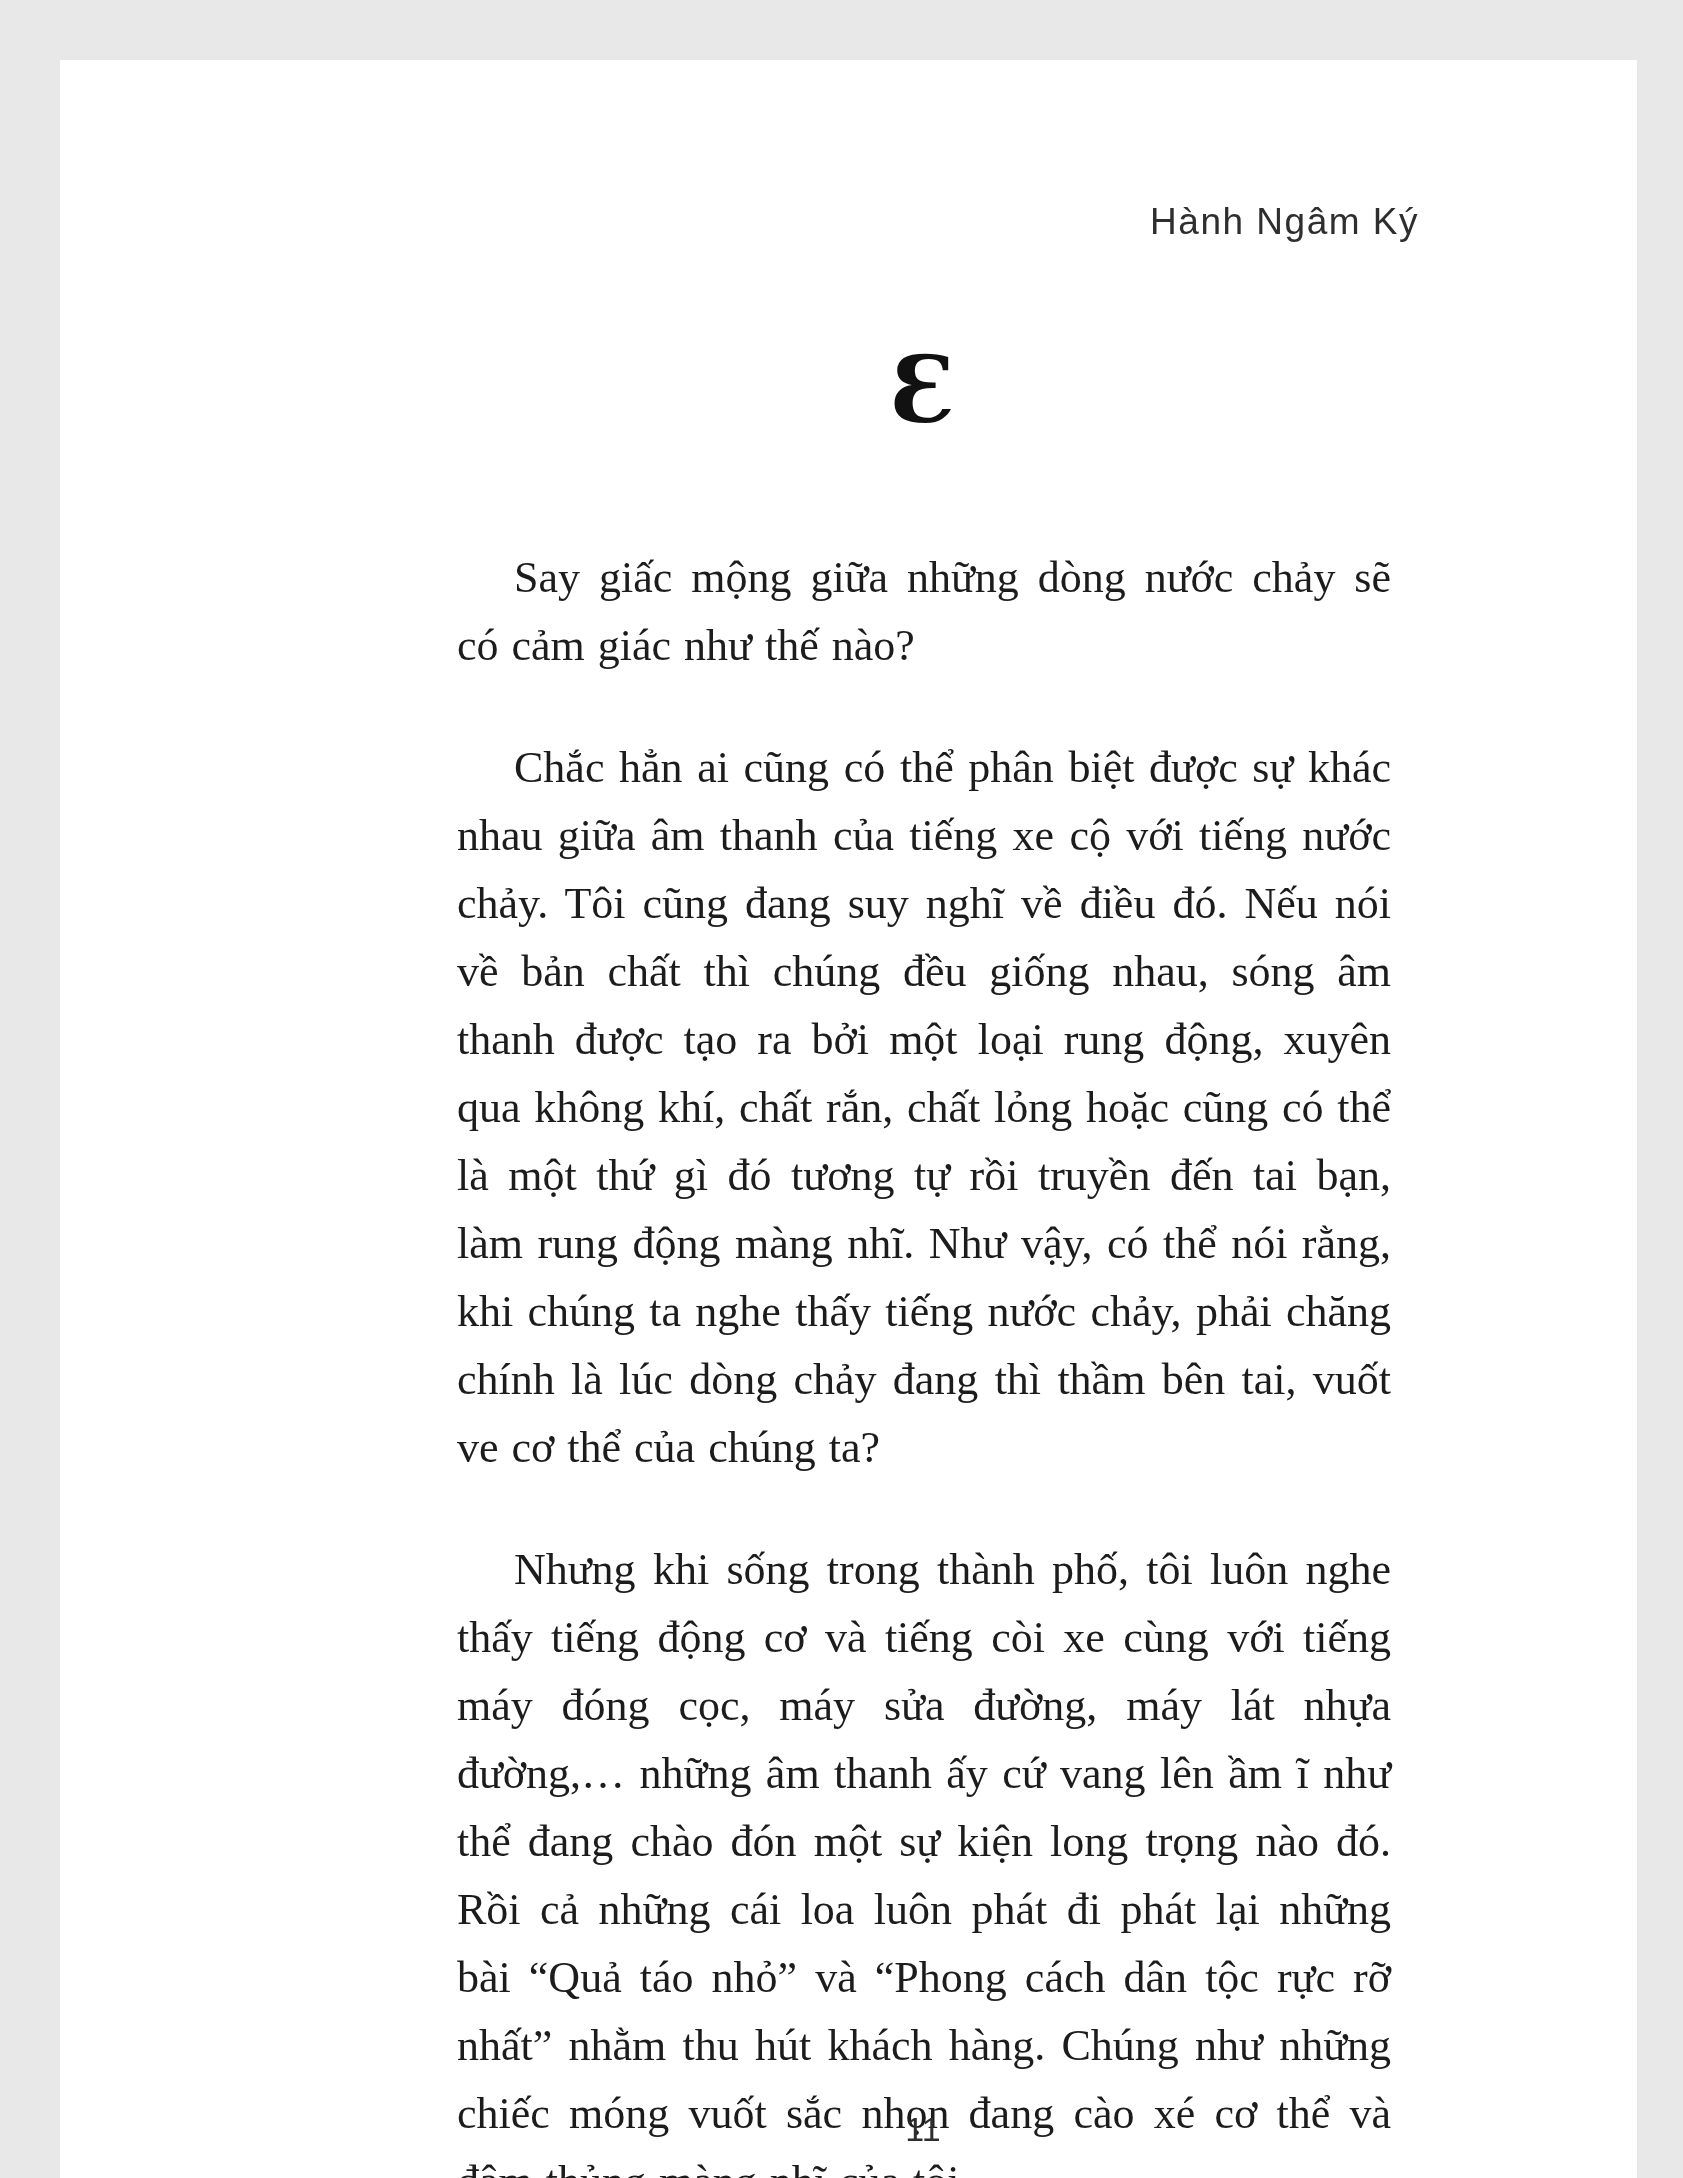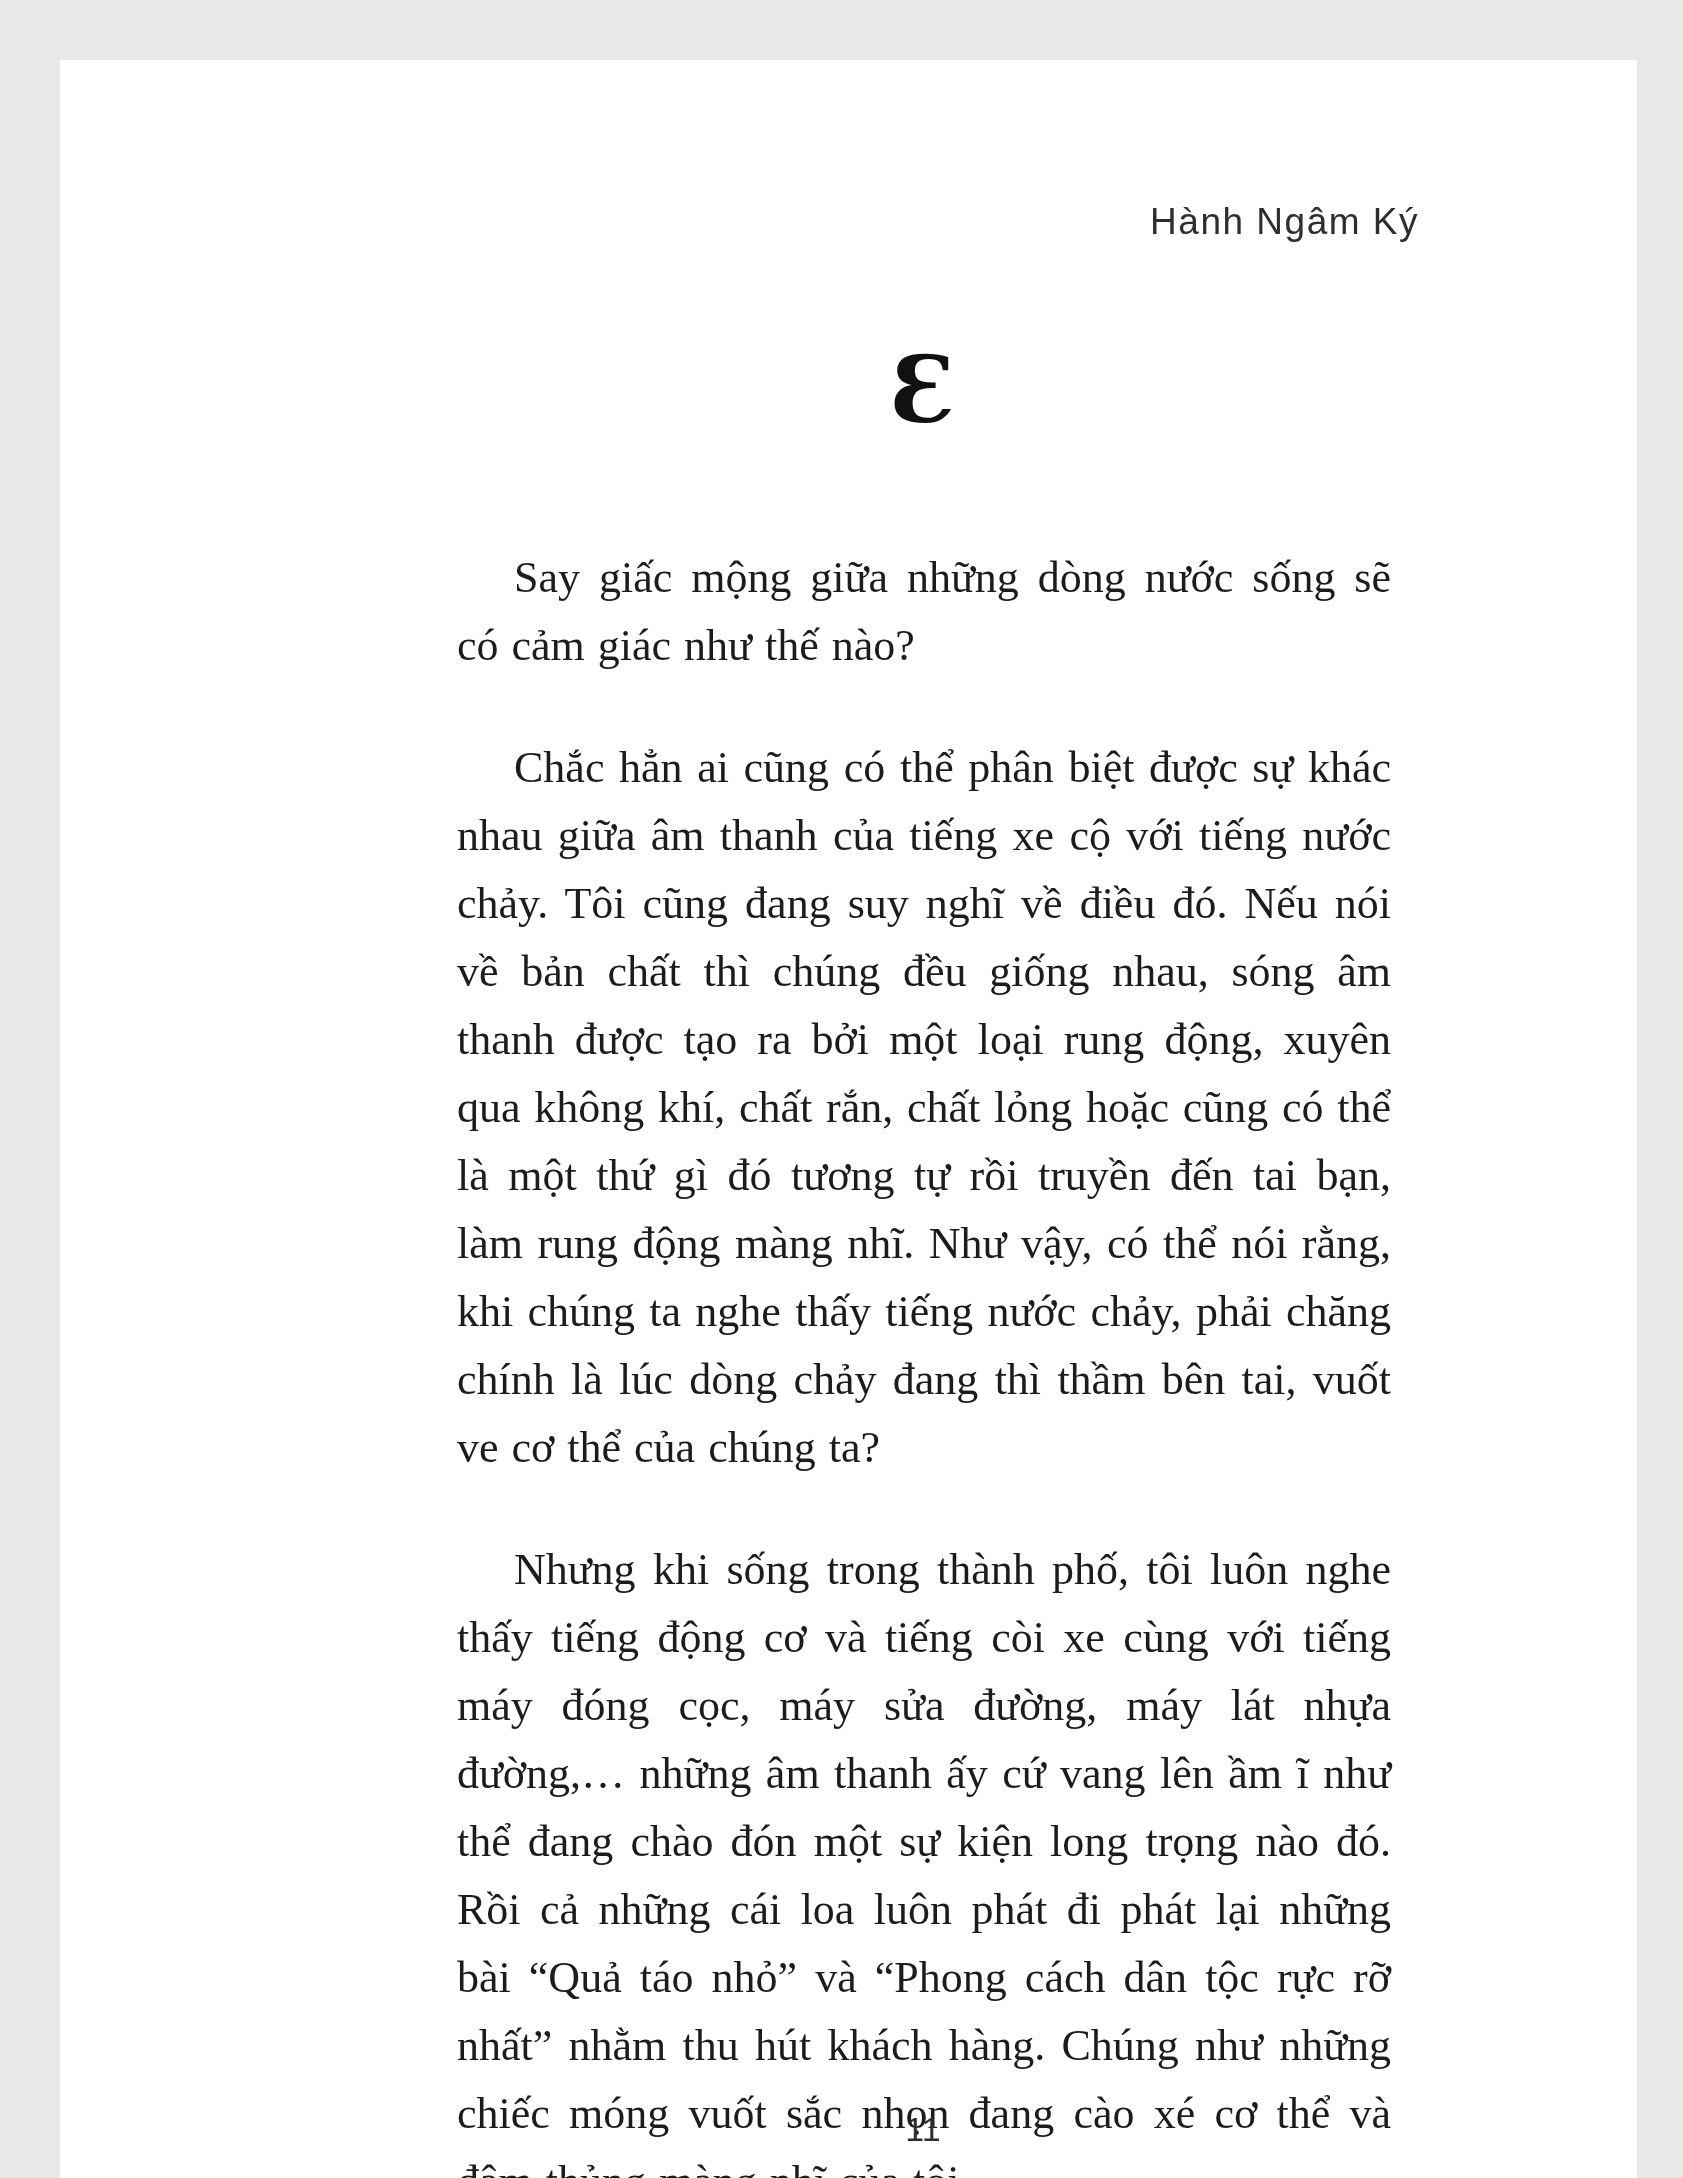--- a/index.html
+++ b/index.html
@@ -76,21 +76,21 @@
 </head>
 <body>
 
 <div class="page">
 
   <div class="running-header">Hành Ngâm Ký</div>
 
   <div class="chapter-number">Ɛ</div>
 
   <div class="body-text">
-    <p>Say giấc mộng giữa những dòng nước sống sẽ có cảm giác như thế nào?</p>
+    <p>Say giấc mộng giữa những dòng nước chảy sẽ có cảm giác như thế nào?</p>
     <p>Chắc hẳn ai cũng có thể phân biệt được sự khác nhau giữa âm thanh của tiếng xe cộ với tiếng nước chảy. Tôi cũng đang suy nghĩ về điều đó. Nếu nói về bản chất thì chúng đều giống nhau, sóng âm thanh được tạo ra bởi một loại rung động, xuyên qua không khí, chất rắn, chất lỏng hoặc cũng có thể là một thứ gì đó tương tự rồi truyền đến tai bạn, làm rung động màng nhĩ. Như vậy, có thể nói rằng, khi chúng ta nghe thấy tiếng nước chảy, phải chăng chính là lúc dòng chảy đang thì thầm bên tai, vuốt ve cơ thể của chúng ta?</p>
     <p>Nhưng khi sống trong thành phố, tôi luôn nghe thấy tiếng động cơ và tiếng còi xe cùng với tiếng máy đóng cọc, máy sửa đường, máy lát nhựa đường,… những âm thanh ấy cứ vang lên ầm ĩ như thể đang chào đón một sự kiện long trọng nào đó. Rồi cả những cái loa luôn phát đi phát lại những bài “Quả táo nhỏ” và “Phong cách dân tộc rực rỡ nhất” nhằm thu hút khách hàng. Chúng như những chiếc móng vuốt sắc nhọn đang cào xé cơ thể và đâm thủng màng nhĩ của tôi.</p>
   </div>
 
   <div class="page-number">11</div>
 
 </div>
 
 
 </body></html>

